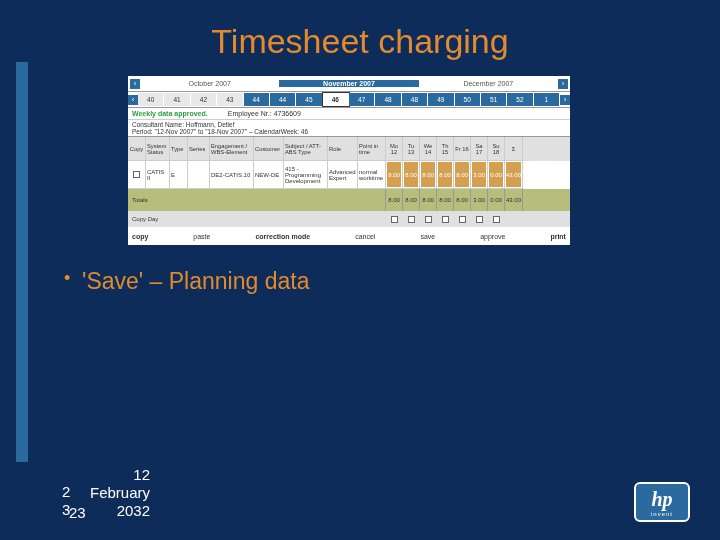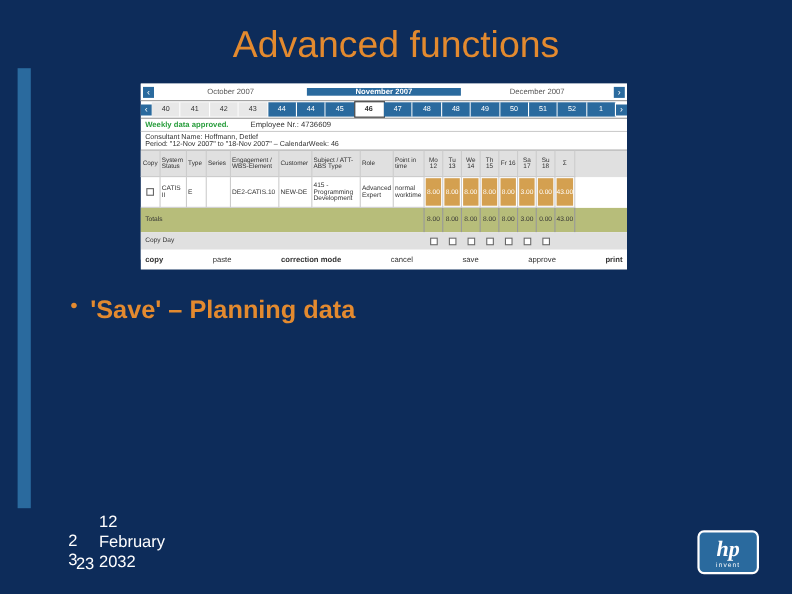--- a/index.html
+++ b/index.html
@@ -68,21 +68,20 @@
   .ts-actions { display:flex; height:18px; align-items:center; padding:0 4px; font-size:7px; justify-content:space-between; background:#fff; }
   .ts-actions span { color:#333; }
   .ts-actions .bold { font-weight:bold; }
   .cb-box { width:7px; height:7px; border:1px solid #666; background:#fff; }
   .daynum { background:#d4a050; color:#fff; height:100%; width:100%; display:flex; flex-direction:column; align-items:center; justify-content:center; line-height:1; }
 
   .bullets {
     position: absolute;
     top: 266px; left: 60px; right: 40px;
     list-style: none;
-    font-weight: bold;
   }
   .bullets li {
     color: #e38a2f;
     font-size: 23px;
     line-height: 1.35;
     margin-bottom: 10px;
     position: relative;
     padding-left: 22px;
   }
   .bullets li::before {
@@ -91,39 +90,40 @@
   .footer-num {
     position: absolute;
     left: 69px; bottom: 20px;
     color: #fff; font-size: 15px;
   }
   .footer-date {
     position: absolute;
     left: 90px; bottom: 20px;
     color: #fff; font-size: 15px;
     line-height: 1.2;
+    text-align: right;
   }
   .logo {
     position: absolute;
     right: 30px; bottom: 18px;
     width: 56px; height: 40px;
     background:#2a6a9e;
     border:2px solid #fff;
     border-radius:6px;
     display:flex; flex-direction:column; align-items:center; justify-content:center;
   }
   .logo .hp { color:#fff; font-style:italic; font-size:20px; font-weight:bold; font-family: Georgia, serif; }
   .logo .inv { color:#fff; font-size:6px; letter-spacing:1px; }
 </style>
 </head>
 <body>
 
 <div class="accent-bar"></div>
 
-<h1 class="title">Advanced functions</h1>
+<h1 class="title">Timesheet charging</h1>
 
 <div class="timesheet">
   <div class="ts-months">
     <div class="arrow">‹</div>
     <div class="month">October 2007</div>
     <div class="month sel">November 2007</div>
     <div class="month">December 2007</div>
     <div class="arrow">›</div>
   </div>
   <div class="ts-weeks">

